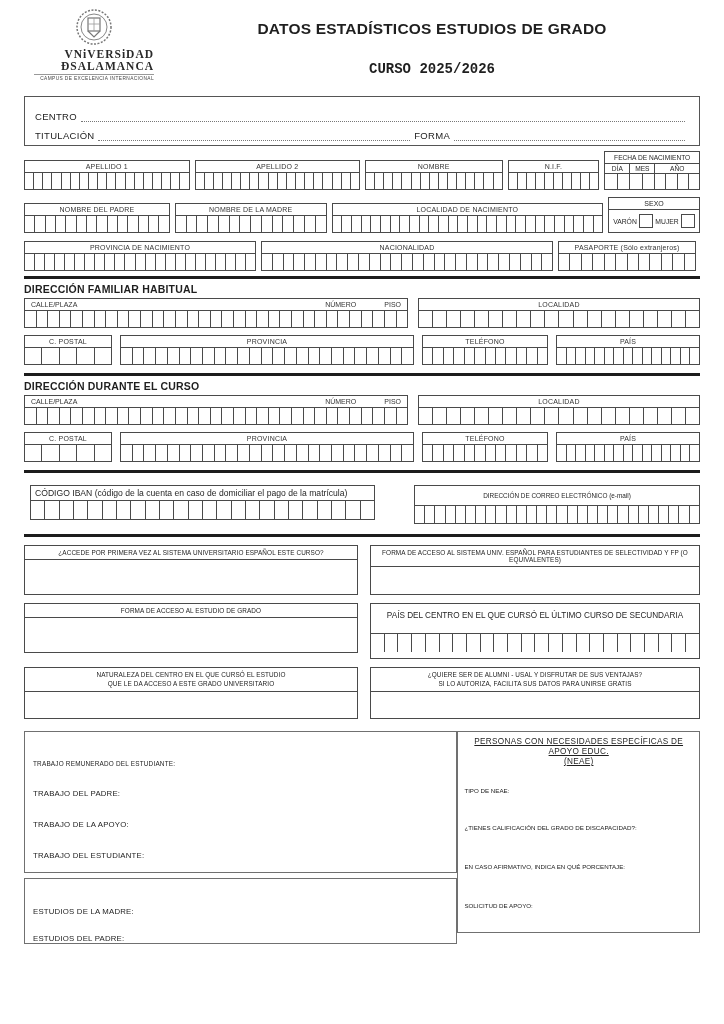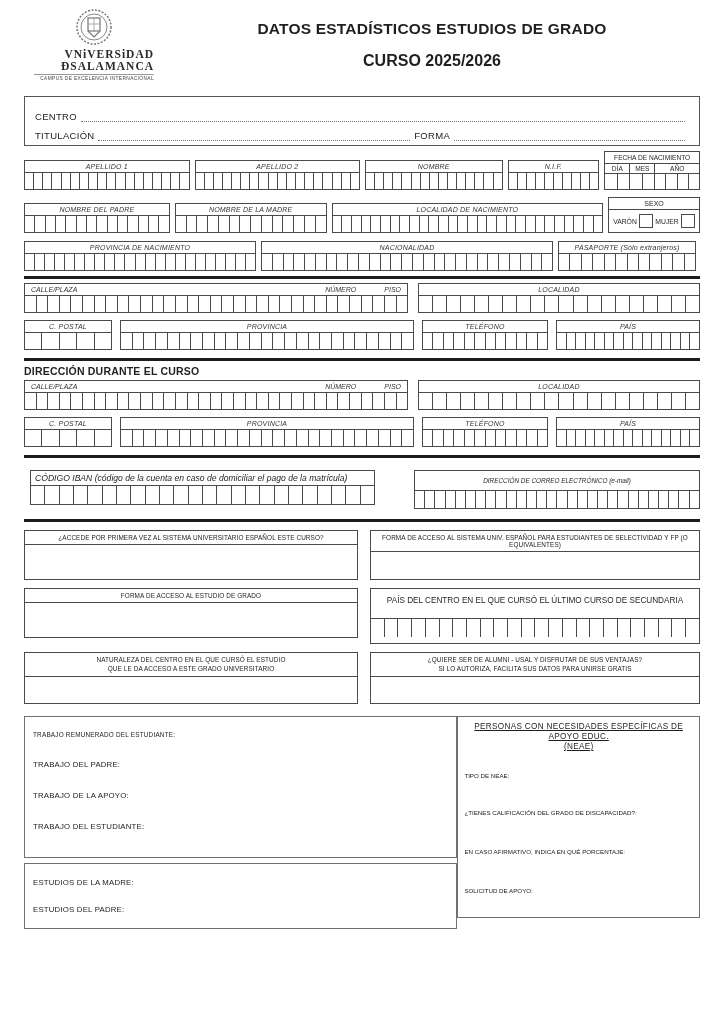--- a/index.html
+++ b/index.html
@@ -7,34 +7,34 @@
         font-family:"Liberation Sans", sans-serif;color:#1f1f1f;overflow:hidden;box-sizing:border-box;}
 
   
   .hdr{position:relative;height:96px;}
   .logo{position:absolute;left:34px;top:8px;width:120px;text-align:right;}
   .crest{display:block;margin:0 auto 2px auto;}
   .uniname{font-family:"Liberation Serif", serif;font-weight:bold;font-size:11.5px;line-height:12px;letter-spacing:1px;color:#2a2a2a;}
   .unisub{font-size:4.8px;letter-spacing:.4px;color:#444;margin-top:2px;border-top:.5px solid #999;padding-top:1px;}
   .titles{position:absolute;left:150px;right:10px;top:20px;text-align:center;}
   .title{font-size:15.5px;font-weight:bold;letter-spacing:.2px;}
-  .subtitle{font-size:16px;font-weight:bold;margin-top:14px;}
+  .subtitle{font-size:14px;font-weight:bold;margin-top:23px;font-family:Liberation Mono, monospace;}
 
   
   .centrobox{border:1.5px solid #555;height:50px;margin:0 24px;padding:6px 10px 4px 10px;box-sizing:border-box;}
   .cline{display:flex;align-items:flex-end;height:19px;font-size:9.5px;color:#222;}
   .cline .lbl{white-space:nowrap;letter-spacing:.3px;}
   .leader{border-bottom:1px dotted #777;height:11px;margin:0 4px;}
   .fl1{flex:1;}
   .fl13{flex:1.35;}
 
   
   .row{display:flex;align-items:flex-end;margin:0 24px;}
   .gap{margin-left:5px;}
-  .group{box-sizing:border-box;font-style:italic;}
+  .group{box-sizing:border-box;}
   .band{border:1px solid #4a4a4a;font-size:7px;text-align:center;padding:2px 2px;color:#333;
         white-space:nowrap;overflow:hidden;letter-spacing:.2px;}
   .cells{display:flex;border:1px solid #4a4a4a;border-top:none;height:16px;background:#fff;}
   .cell{flex:1;border-right:1px solid #4a4a4a;}
   .cell:last-child{border-right:none;}
   .cells.noborder{border:none;}
   .cells.topline{border:none;border-top:1px solid #4a4a4a;}
 
   
   .fpanel{border:1px solid #4a4a4a;width:96px;box-sizing:border-box;}
@@ -68,21 +68,21 @@
   .qbox{border:1px solid #4a4a4a;box-sizing:border-box;background:#fff;}
   .qhead{font-size:6.4px;text-align:center;padding:3px 4px;border-bottom:1px solid #4a4a4a;color:#222;letter-spacing:.1px;}
   .qhead.two{line-height:8.5px;}
   .qempty{height:100%;}
   .paislabel{font-size:8.2px;text-align:center;padding:7px 4px 6px 4px;}
   .paiscells{height:18px;margin-top:7px;}
 
   
   .bottom{display:flex;justify-content:space-between;align-items:flex-start;margin:12px 24px 0 24px;}
   .leftcol{width:436px;}
-  .tbox{border:1px solid #707070;box-sizing:border-box;padding:6px 8px;background:#fff;}
+  .tbox{border:1px solid #707070;box-sizing:border-box;padding:20px 8px;background:#fff;}
   .t1{height:142px;}
   .t2{height:66px;margin-top:5px;}
   .tlabel{font-size:7.8px;color:#222;letter-spacing:.2px;}
   .tlabel.small{font-size:6.4px;}
   .t1 .tlabel{margin-top:22px;}
   .t1 .tlabel:first-child{margin-top:8px;}
   .t2 .tlabel{margin-top:8px;}
   .t2 .tlabel + .tlabel{margin-top:18px;}
   .neae{border:1px solid #707070;width:244px;height:202px;box-sizing:border-box;padding:5px 6px;background:#fff;}
   .neae-title{font-size:8.2px;text-align:center;line-height:10px;letter-spacing:.3px;text-decoration:underline;}
@@ -395,20 +395,21 @@
           <span class="cell"></span>
           <span class="cell"></span>
           <span class="cell"></span>
           <span class="cell"></span>
           <span class="cell"></span>
         </div>
     </div>
   </div>
 
   <div class="rule"></div>
+  <div class="sect-h">DIRECCIÓN FAMILIAR HABITUAL</div>
 
   <div class="row">
     <div class="group" style="width:384px;">
       <div class="band-multi">
         <span>CALLE/PLAZA</span>
         <span style="margin-left:auto;margin-right:28px;">NÚMERO</span>
         <span>PISO</span>
       </div>
       <div class="cells">
           <span class="cell"></span>

